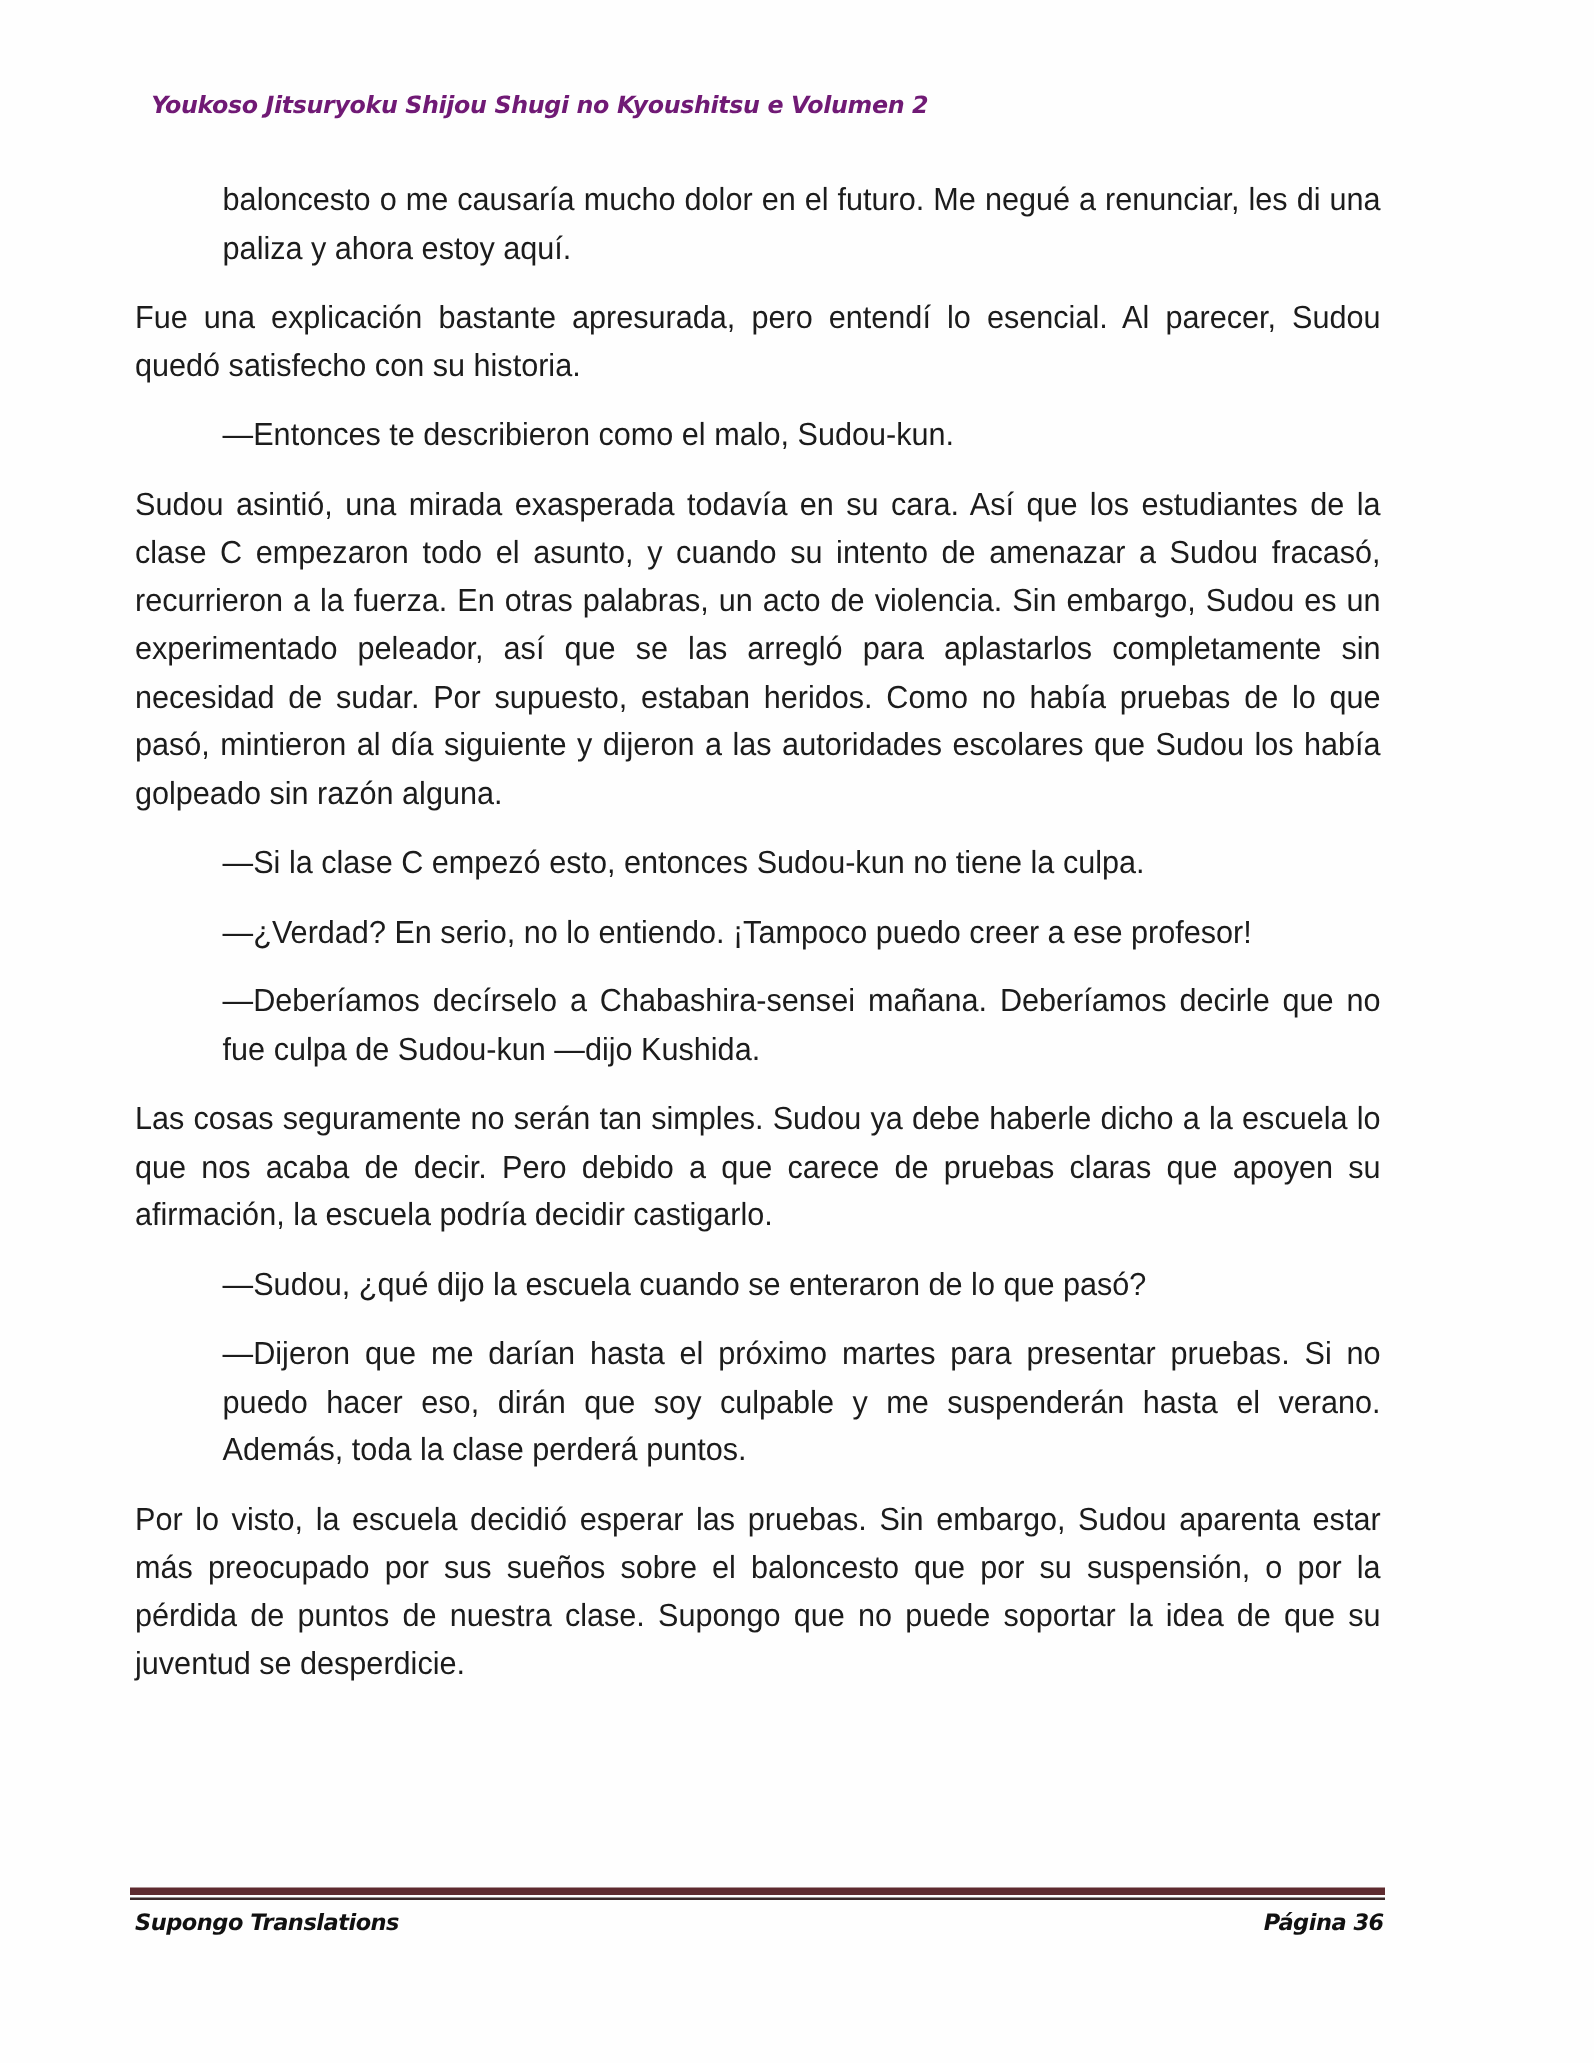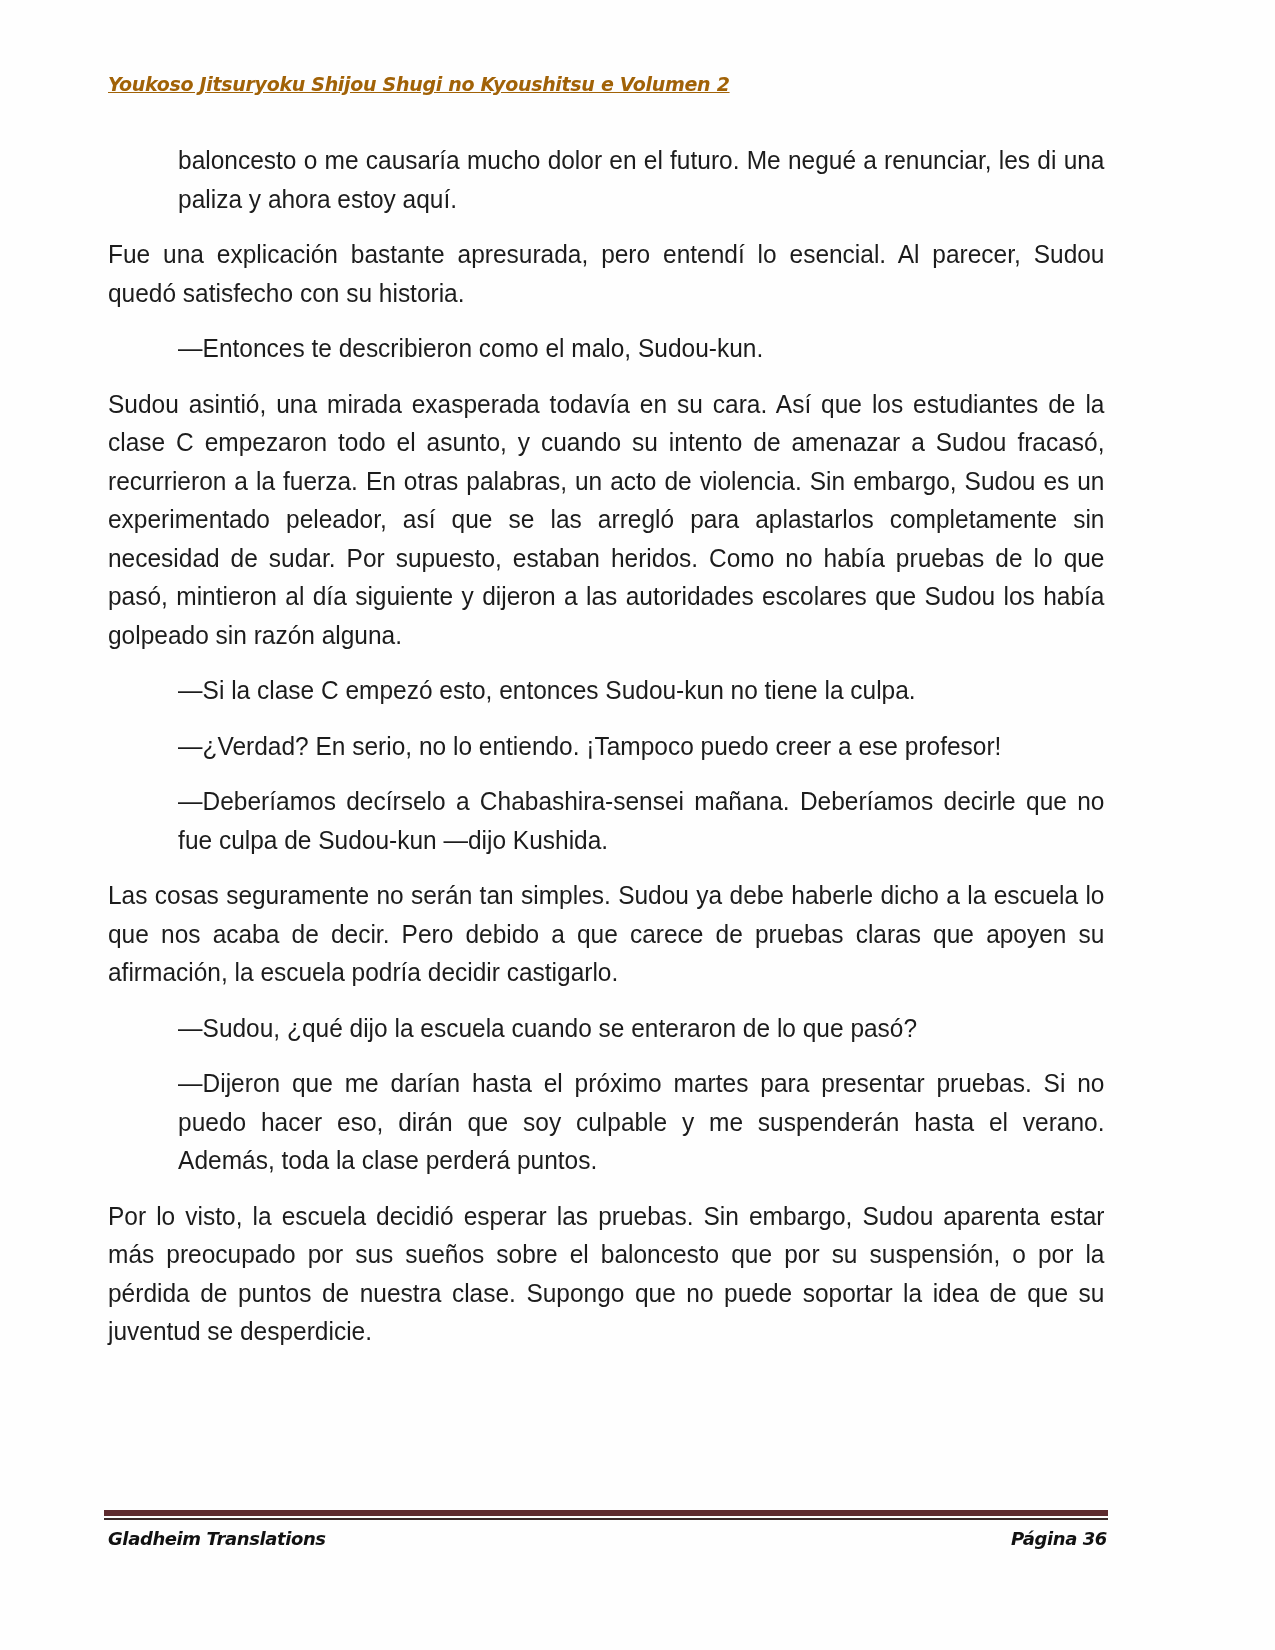--- a/index.html
+++ b/index.html
@@ -1,21 +1,21 @@
 <!DOCTYPE html>
 <html><head>
 <meta charset="utf-8">
 <style>
   html, body { margin:0; padding:0; background:#ffffff; }
   body { width:1275px; height:1650px; position:relative; overflow:hidden; color:#1a1a1a; }
   .page { position:absolute; left:0; top:0; width:1275px; height:1650px; background:#fefefe; }
   .running-header {
-    position:absolute; left:108px; top:73px;
+    position:absolute; left:121px; top:73px;
     font-family:"DejaVu Sans", sans-serif; font-weight:bold; font-style:italic;
-    font-size:19px; letter-spacing:-0.3px; color:#a16207;text-decoration:underline;
+    font-size:19px; letter-spacing:-0.3px; color:#701a75;
   }
   .body-text {
     position:absolute; left:108px; top:141px; width:997px;
     font-family:"Liberation Sans", sans-serif; font-size:25.5px; line-height:38.5px;
     color:#1c1c1c; transform:scaleX(0.96); transform-origin:left top; width:1038px;
   }
   .para { margin:0 0 17px 0; text-align:justify; }
   .para.dialogue { padding-left:73px; }
   .para.last-line-left { text-align:justify; text-align-last:left; }
   .footer-rule-thick { position:absolute; left:104px; top:1510px; width:1004px; height:6px; background:#5e2b2f; }
@@ -43,15 +43,15 @@
     <p class="para dialogue last-line-left">—¿Verdad? En serio, no lo entiendo. ¡Tampoco puedo creer a ese profesor!</p>
     <p class="para dialogue last-line-left">—Deberíamos decírselo a Chabashira-sensei mañana. Deberíamos decirle que no fue culpa de Sudou-kun —dijo Kushida.</p>
     <p class="para last-line-left">Las cosas seguramente no serán tan simples. Sudou ya debe haberle dicho a la escuela lo que nos acaba de decir. Pero debido a que carece de pruebas claras que apoyen su afirmación, la escuela podría decidir castigarlo.</p>
     <p class="para dialogue last-line-left">—Sudou, ¿qué dijo la escuela cuando se enteraron de lo que pasó?</p>
     <p class="para dialogue last-line-left">—Dijeron que me darían hasta el próximo martes para presentar pruebas. Si no puedo hacer eso, dirán que soy culpable y me suspenderán hasta el verano. Además, toda la clase perderá puntos.</p>
     <p class="para last-line-left">Por lo visto, la escuela decidió esperar las pruebas. Sin embargo, Sudou aparenta estar más preocupado por sus sueños sobre el baloncesto que por su suspensión, o por la pérdida de puntos de nuestra clase. Supongo que no puede soportar la idea de que su juventud se desperdicie.</p>
   </div>
 
   <div class="footer-rule-thick"></div>
   <div class="footer-rule-thin"></div>
-  <div class="footer-left">Gladheim Translations</div>
+  <div class="footer-left">Supongo Translations</div>
   <div class="footer-right">Página 36</div>
 </div>
 
 </body></html>

